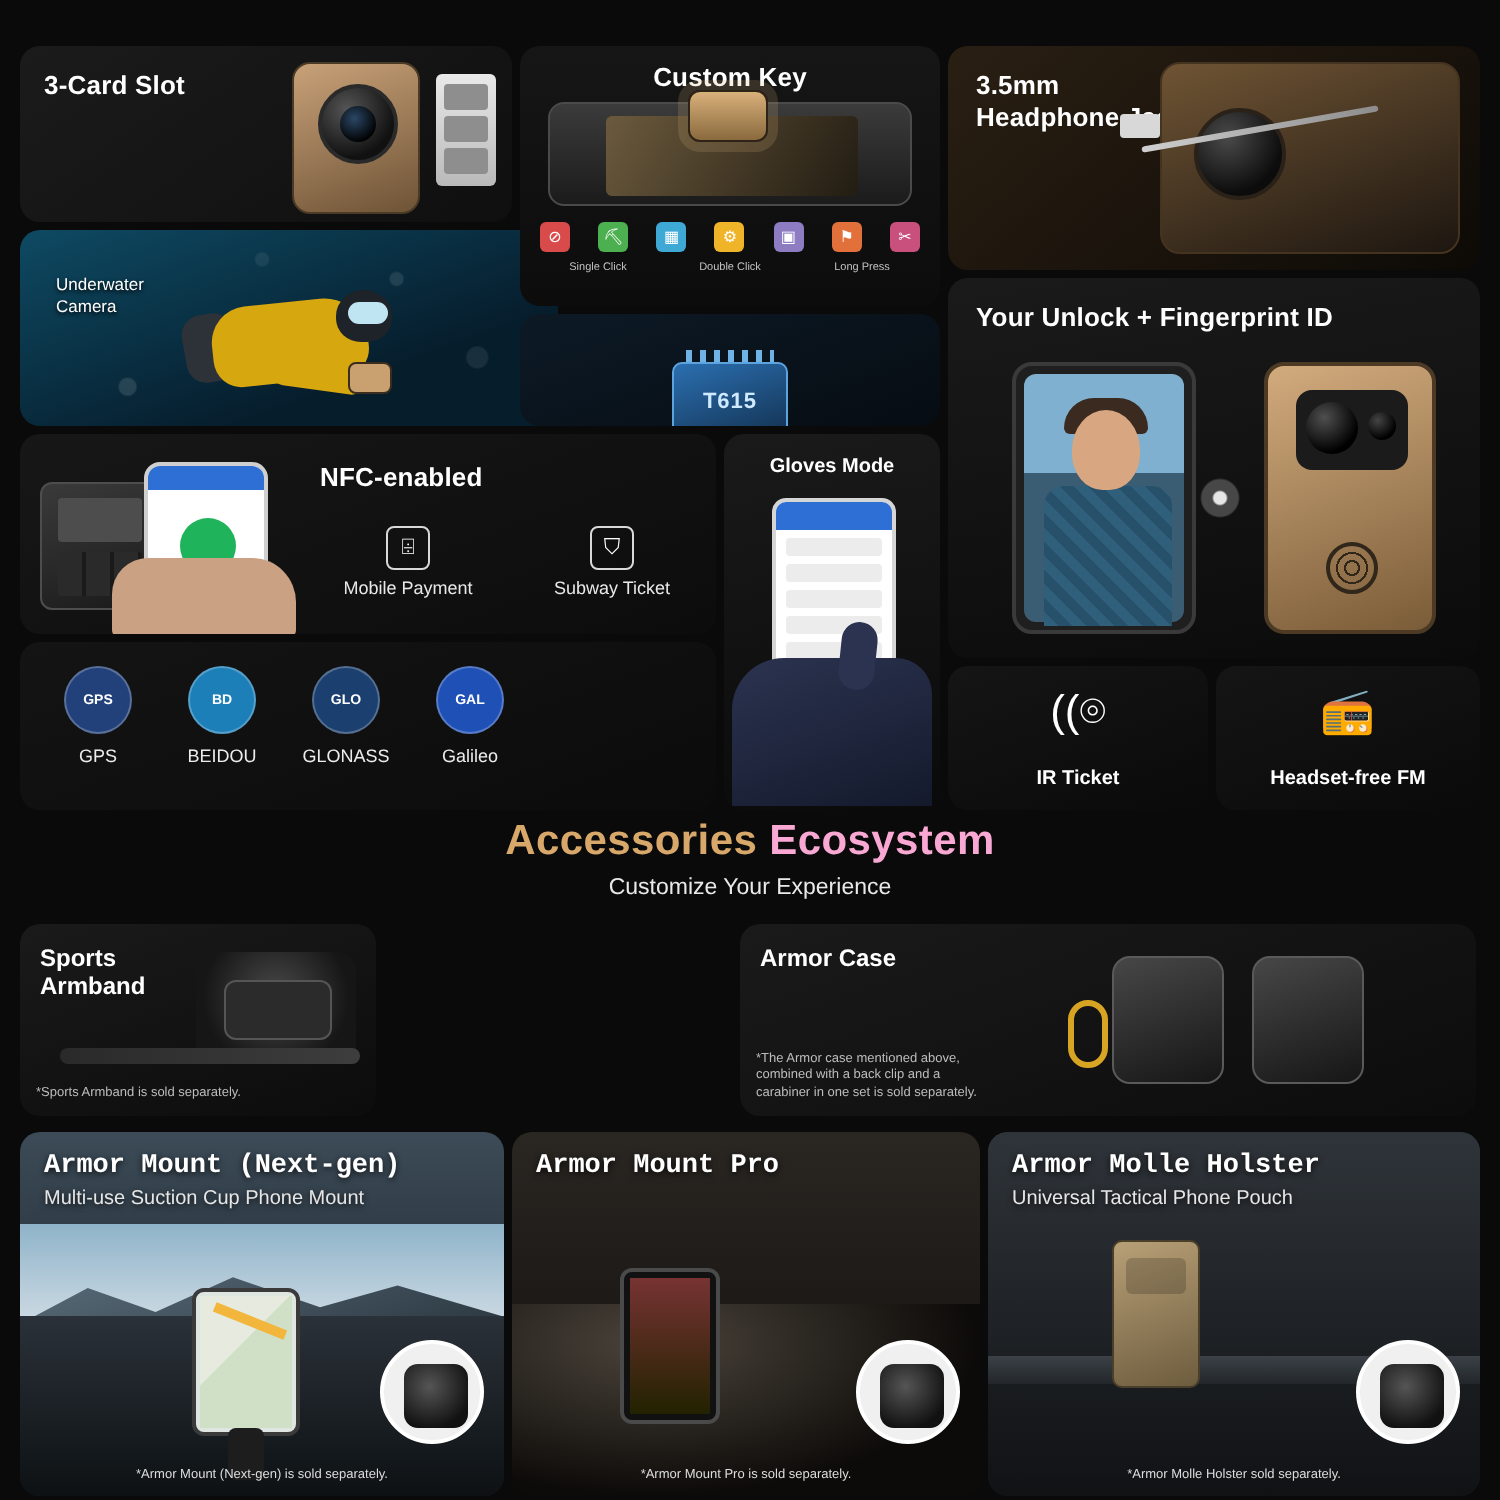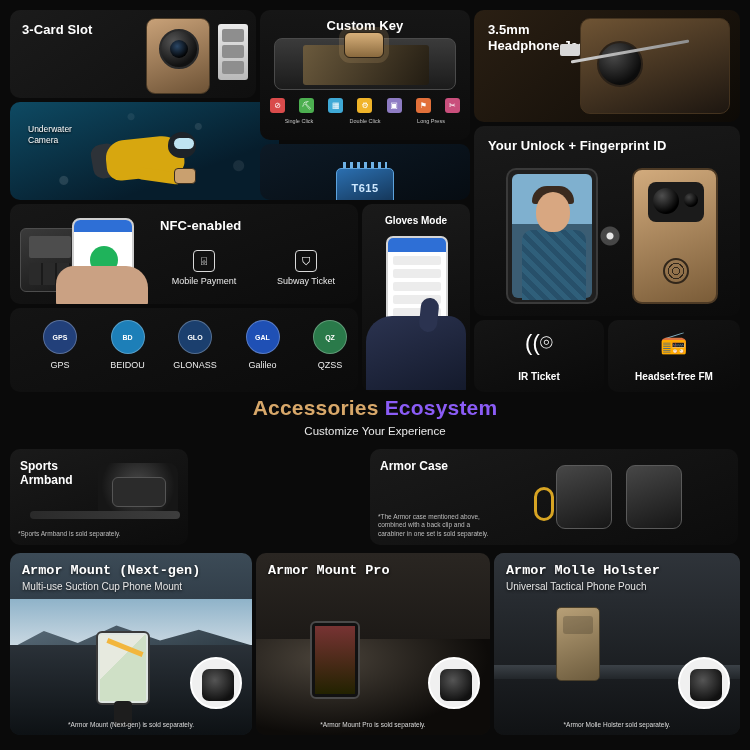--- a/index.html
+++ b/index.html
@@ -23,21 +23,21 @@
     font-size: 13px; font-weight: bold; line-height: 1.25;
     letter-spacing: .1px;
   }
   .card-sub { font-size: 9.5px; color: #cfcfcf; line-height: 1.3; }
   .label-sm { font-size: 9px; color: #e8e8e8; }
 
   
   .features {
     position: relative;
     width: 730px; height: 372px;
-    margin: 0 auto;
+    margin: 13px auto;
   }
   .f { position: absolute; }
 
   
   #f-cardslot { left:0; top:0; width:246px; height:88px;
     background: linear-gradient(145deg,#1b1b1b,#0f0f0f); }
   #f-cardslot .card-title { position:absolute; left:12px; top:12px; }
   .phone-cardslot {
     position:absolute; right:46px; top:8px; width:64px; height:76px;
     border-radius:9px; background:linear-gradient(160deg,#c8a178,#6e5336);
@@ -272,22 +272,22 @@
     border-radius:26px 18px 0 0;
   }
   .gl-hand:before{
     content:""; position:absolute; left:54px; top:-18px; width:18px; height:34px;
     background:#2b3350; border-radius:9px; transform:rotate(6deg);
   }
 
   
   #f-gnss { left:0; top:298px; width:348px; height:84px;
     background:linear-gradient(160deg,#141414,#0b0b0b); }
-  .gnss-row{ position:absolute; left:19px; top:12px; width:332px;
-    display:flex; justify-content:space-between; }
+  .gnss-row{ position:absolute; left:8px; top:12px; width:332px;
+    display:flex; }
   .gnss-row .g{ width:62px; text-align:center; }
   .gnss-row .badge{
     width:34px; height:34px; margin:0 auto 6px; border-radius:50%;
     display:flex; align-items:center; justify-content:center;
     font-size:7px; font-weight:bold; color:#fff; overflow:hidden;
     border:1px solid rgba(255,255,255,.25);
   }
   .gnss-row .nm{ font-size:9px; color:#ececec; }
 
   
@@ -296,21 +296,21 @@
   #f-fm { left:598px; top:310px; width:132px; height:72px;
     background:linear-gradient(160deg,#151515,#0a0a0a); }
   .mini-ic{ position:absolute; left:0; top:12px; width:100%; text-align:center;
     font-size:22px; line-height:1; }
   .mini-lb{ position:absolute; left:0; bottom:10px; width:100%; text-align:center;
     font-size:10px; font-weight:bold; }
 
   
   .acc-head { text-align:center; margin-top:14px; }
   .acc-title{ font-size:21px; font-weight:bold; color:#d8a86a; letter-spacing:.2px; }
-  .acc-title .w2{ color:#8b5cf6; }
+  .acc-title .w2{ color:#f9a8d4; }
   .acc-sub{ font-size:11.5px; color:#e9e9e9; margin-top:5px; }
 
   .acc-row1{ position:relative; width:730px; height:96px; margin:12px auto 0; }
   .acc-row2{ position:relative; width:730px; height:182px; margin:8px auto 0; }
 
   #a-arm { position:absolute; left:0; top:0; width:178px; height:96px;
     background:linear-gradient(160deg,#1a1a1a,#0c0c0c); }
   #a-lan { position:absolute; left:182px; top:0; width:176px; height:96px;
     background:linear-gradient(160deg,#1a1a1a,#0c0c0c); }
   #a-case{ position:absolute; left:360px; top:0; width:368px; height:96px;
@@ -541,24 +541,20 @@
           <div class="nm">BEIDOU</div>
         </div>
         <div class="g">
           <div class="badge" style="background:#1b3f6e">GLO</div>
           <div class="nm">GLONASS</div>
         </div>
         <div class="g">
           <div class="badge" style="background:#1f50b5">GAL</div>
           <div class="nm">Galileo</div>
         </div>
-        <div class="g">
-          <div class="badge" style="background:#2a7a4a">QZ</div>
-          <div class="nm">QZSS</div>
-        </div>
       </div>
     </div>
 
     <div class="f card" id="f-ir">
       <div class="mini-ic">((⌾</div>
       <div class="mini-lb">IR Ticket</div>
     </div>
 
     <div class="f card" id="f-fm">
       <div class="mini-ic">📻</div>

